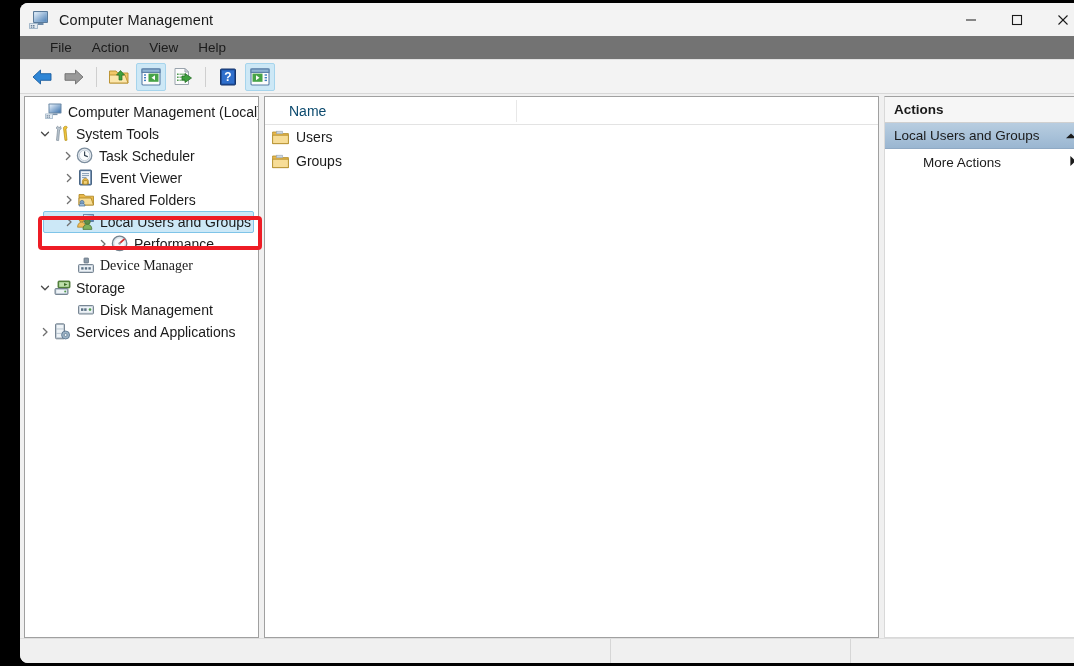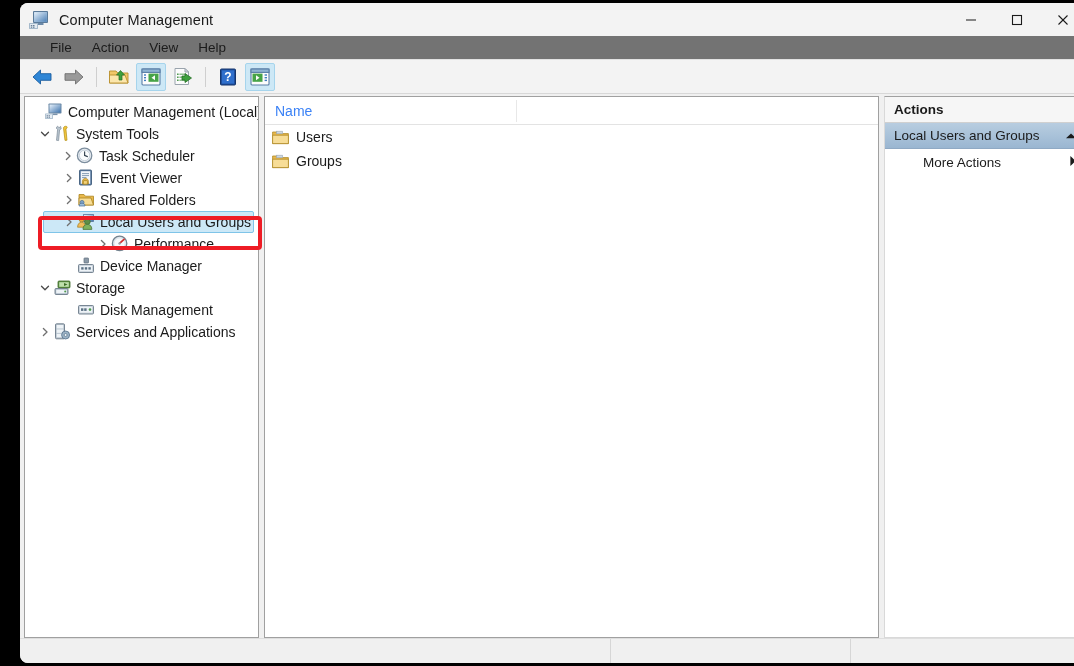--- a/index.html
+++ b/index.html
@@ -155,22 +155,22 @@
   .list-header {
     height: 28px;
     border-bottom: 1px solid #e3e3e3;
     display: flex;
     align-items: center;
     position: relative;
     background: #fff;
   }
   .lh-cell {
     font-size: 14px;
-    color: #3b82f6;
-    padding-left: 10px;
+    color: #0c4a6e;
+    padding-left: 24px;
     line-height: 28px;
   }
   .lh-div {
     position: absolute;
     left: 251px; top: 3px;
     width: 1px; height: 22px;
     background: #e8e8e8;
   }
   .lrow {
     height: 24px;
@@ -486,21 +486,21 @@
             <svg width="18" height="17" viewBox="0 0 18 17">
               <circle cx="8.6" cy="8.4" r="7.2" fill="#dfe6ec" stroke="#74838f" stroke-width="1.3"></circle>
               <circle cx="8.6" cy="8.4" r="5" fill="#f7fafc"></circle>
               <path d="M8.6 8.4 L13 4.4" stroke="#d32f2f" stroke-width="1.8" stroke-linecap="round"></path>
               <circle cx="8.6" cy="8.4" r="1.2" fill="#9aa7b2"></circle>
             </svg>
           </div>
           <div class="tlabel">Performance</div>
         </div>
 
-        <div class="tnode" style="padding-left:36px;">
+        <div class="tnode" style="padding-left:36px;font-family:Liberation Serif, serif;">
           <div class="twist"></div>
           <div class="ticon">
             <svg width="18" height="17" viewBox="0 0 18 17">
               <rect x="7" y="1" width="4.5" height="5" rx="0.6" fill="#8b9aa8" stroke="#5e6e7c" stroke-width="0.7"></rect>
               <rect x="1.5" y="7.5" width="15" height="8" rx="1" fill="#c3ced8" stroke="#6c7b89" stroke-width="0.9"></rect>
               <rect x="2.8" y="8.8" width="12.4" height="5.4" fill="#eef3f7"></rect>
               <rect x="4.2" y="10.2" width="2.4" height="2.4" fill="#5d7285"></rect>
               <rect x="7.8" y="10.2" width="2.4" height="2.4" fill="#5d7285"></rect>
               <rect x="11.4" y="10.2" width="2.4" height="2.4" fill="#5d7285"></rect>
             </svg>

